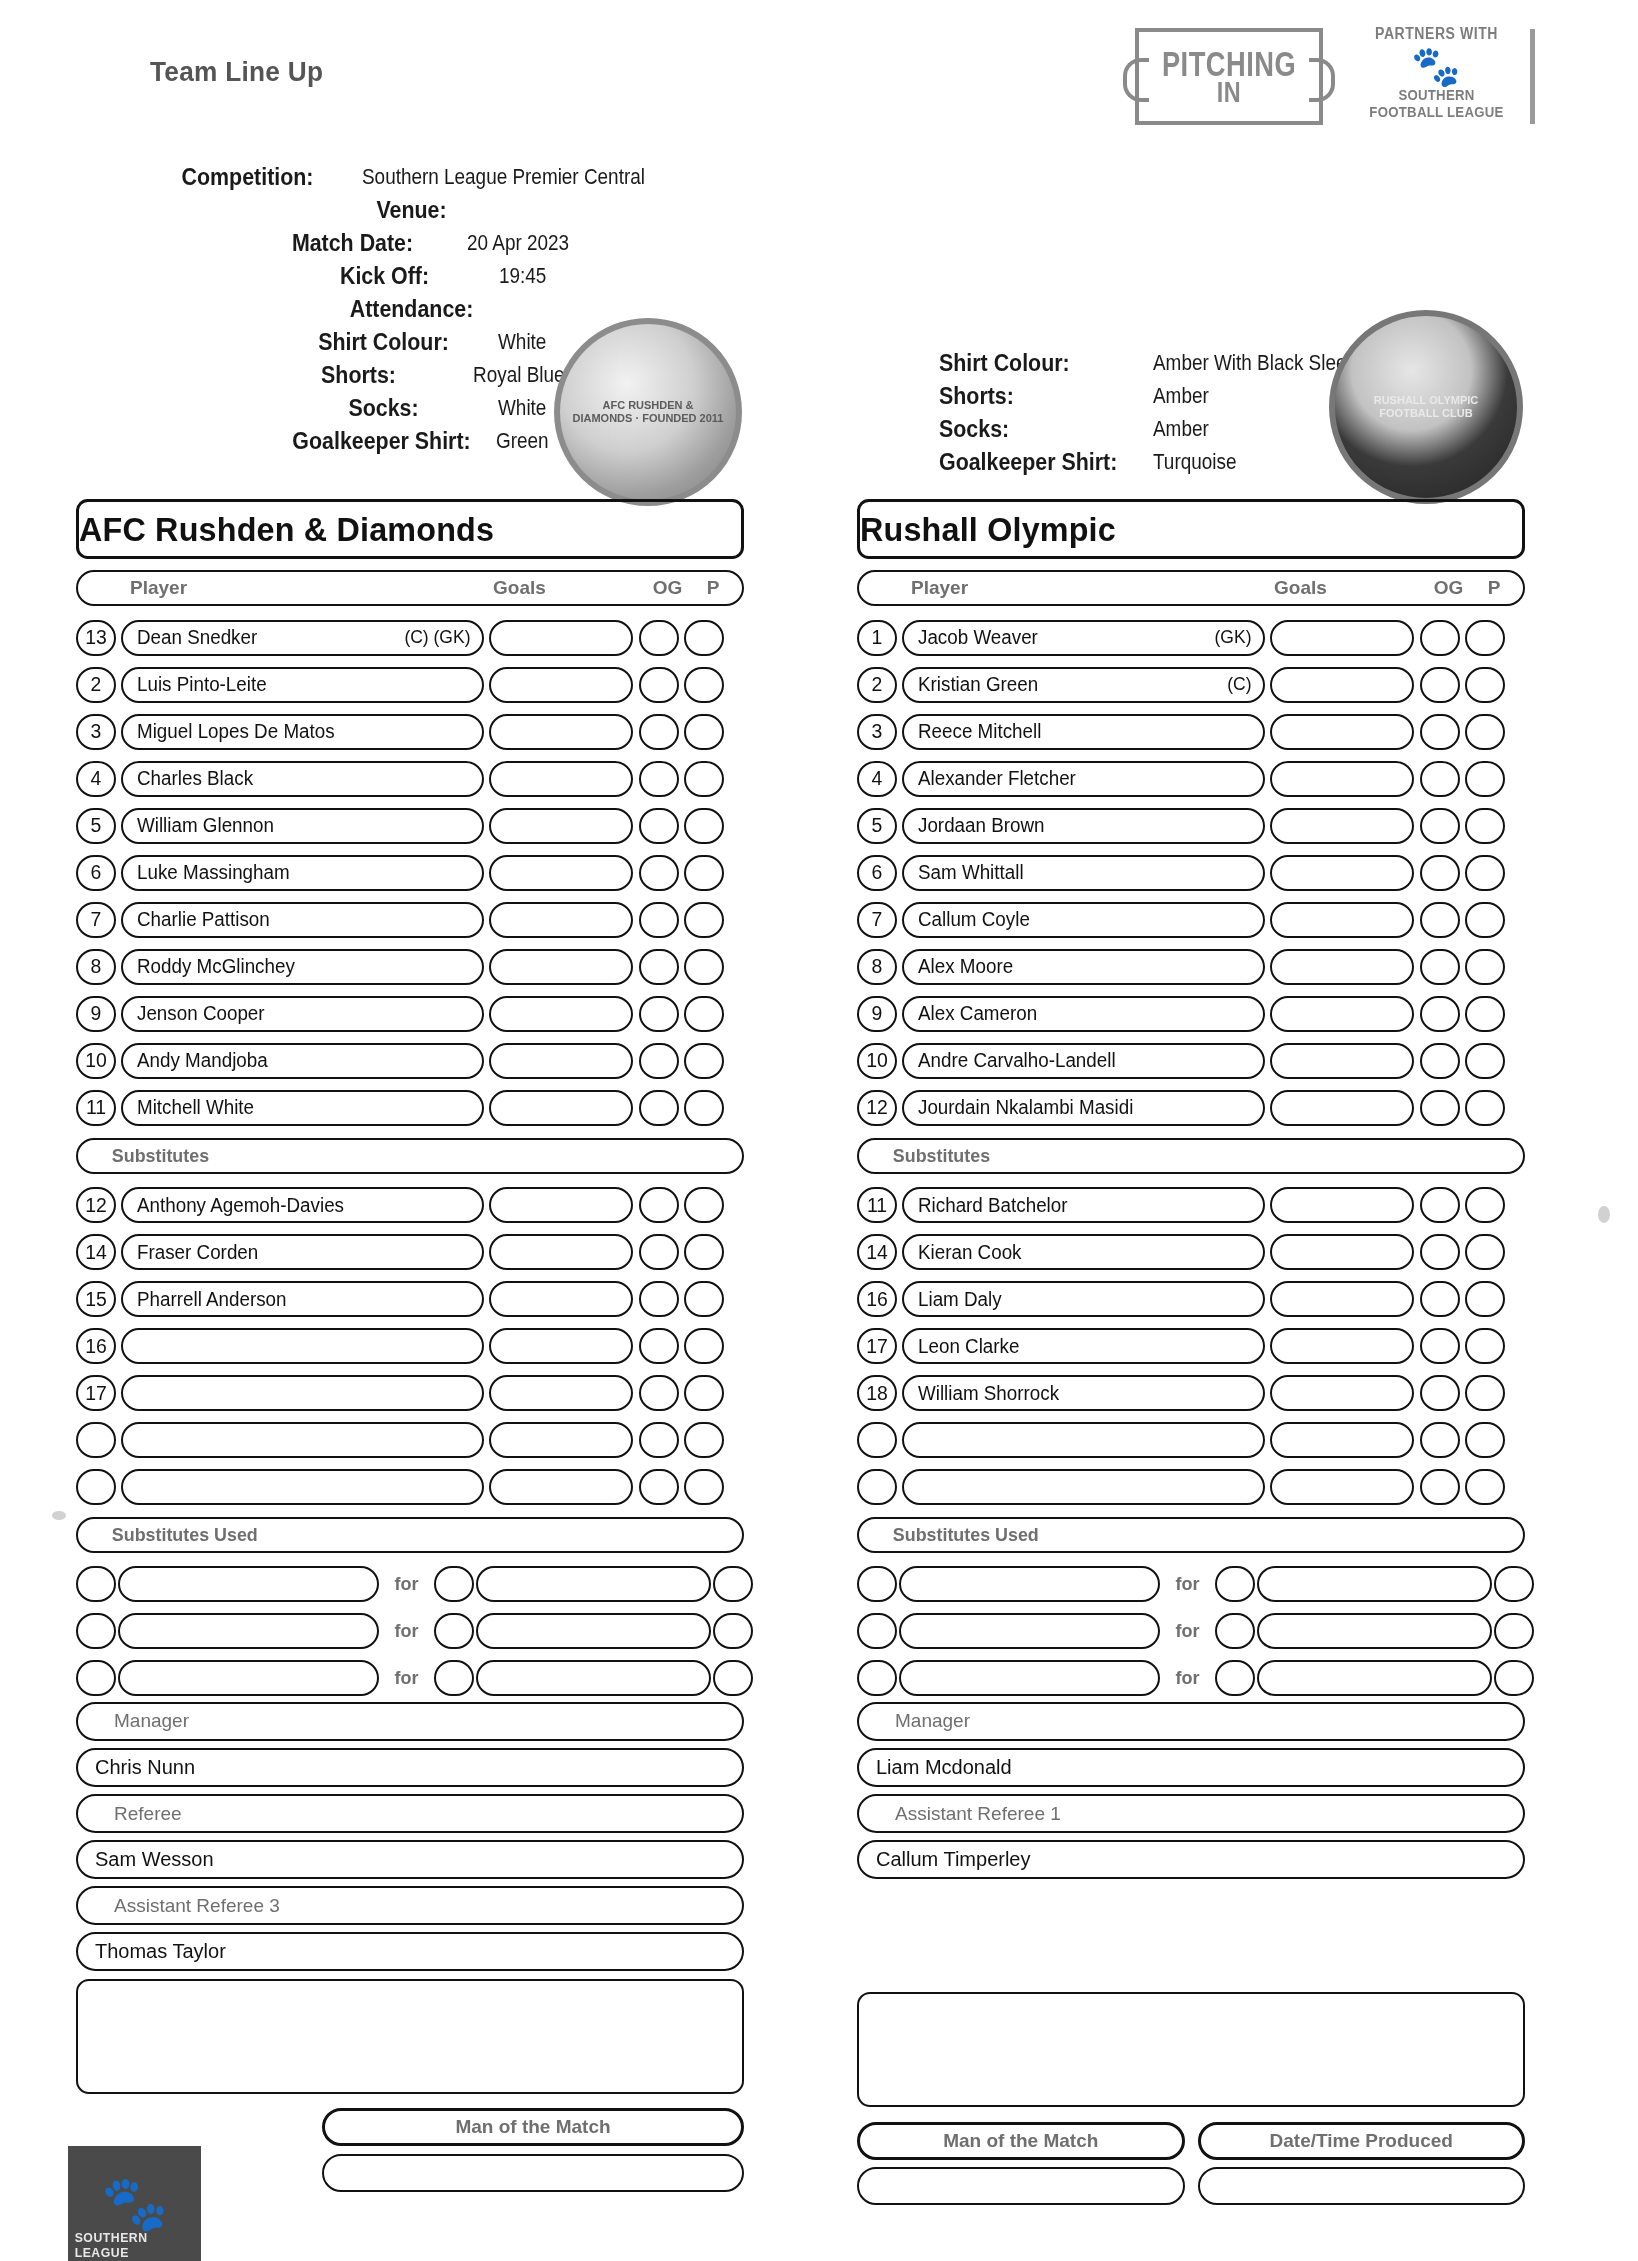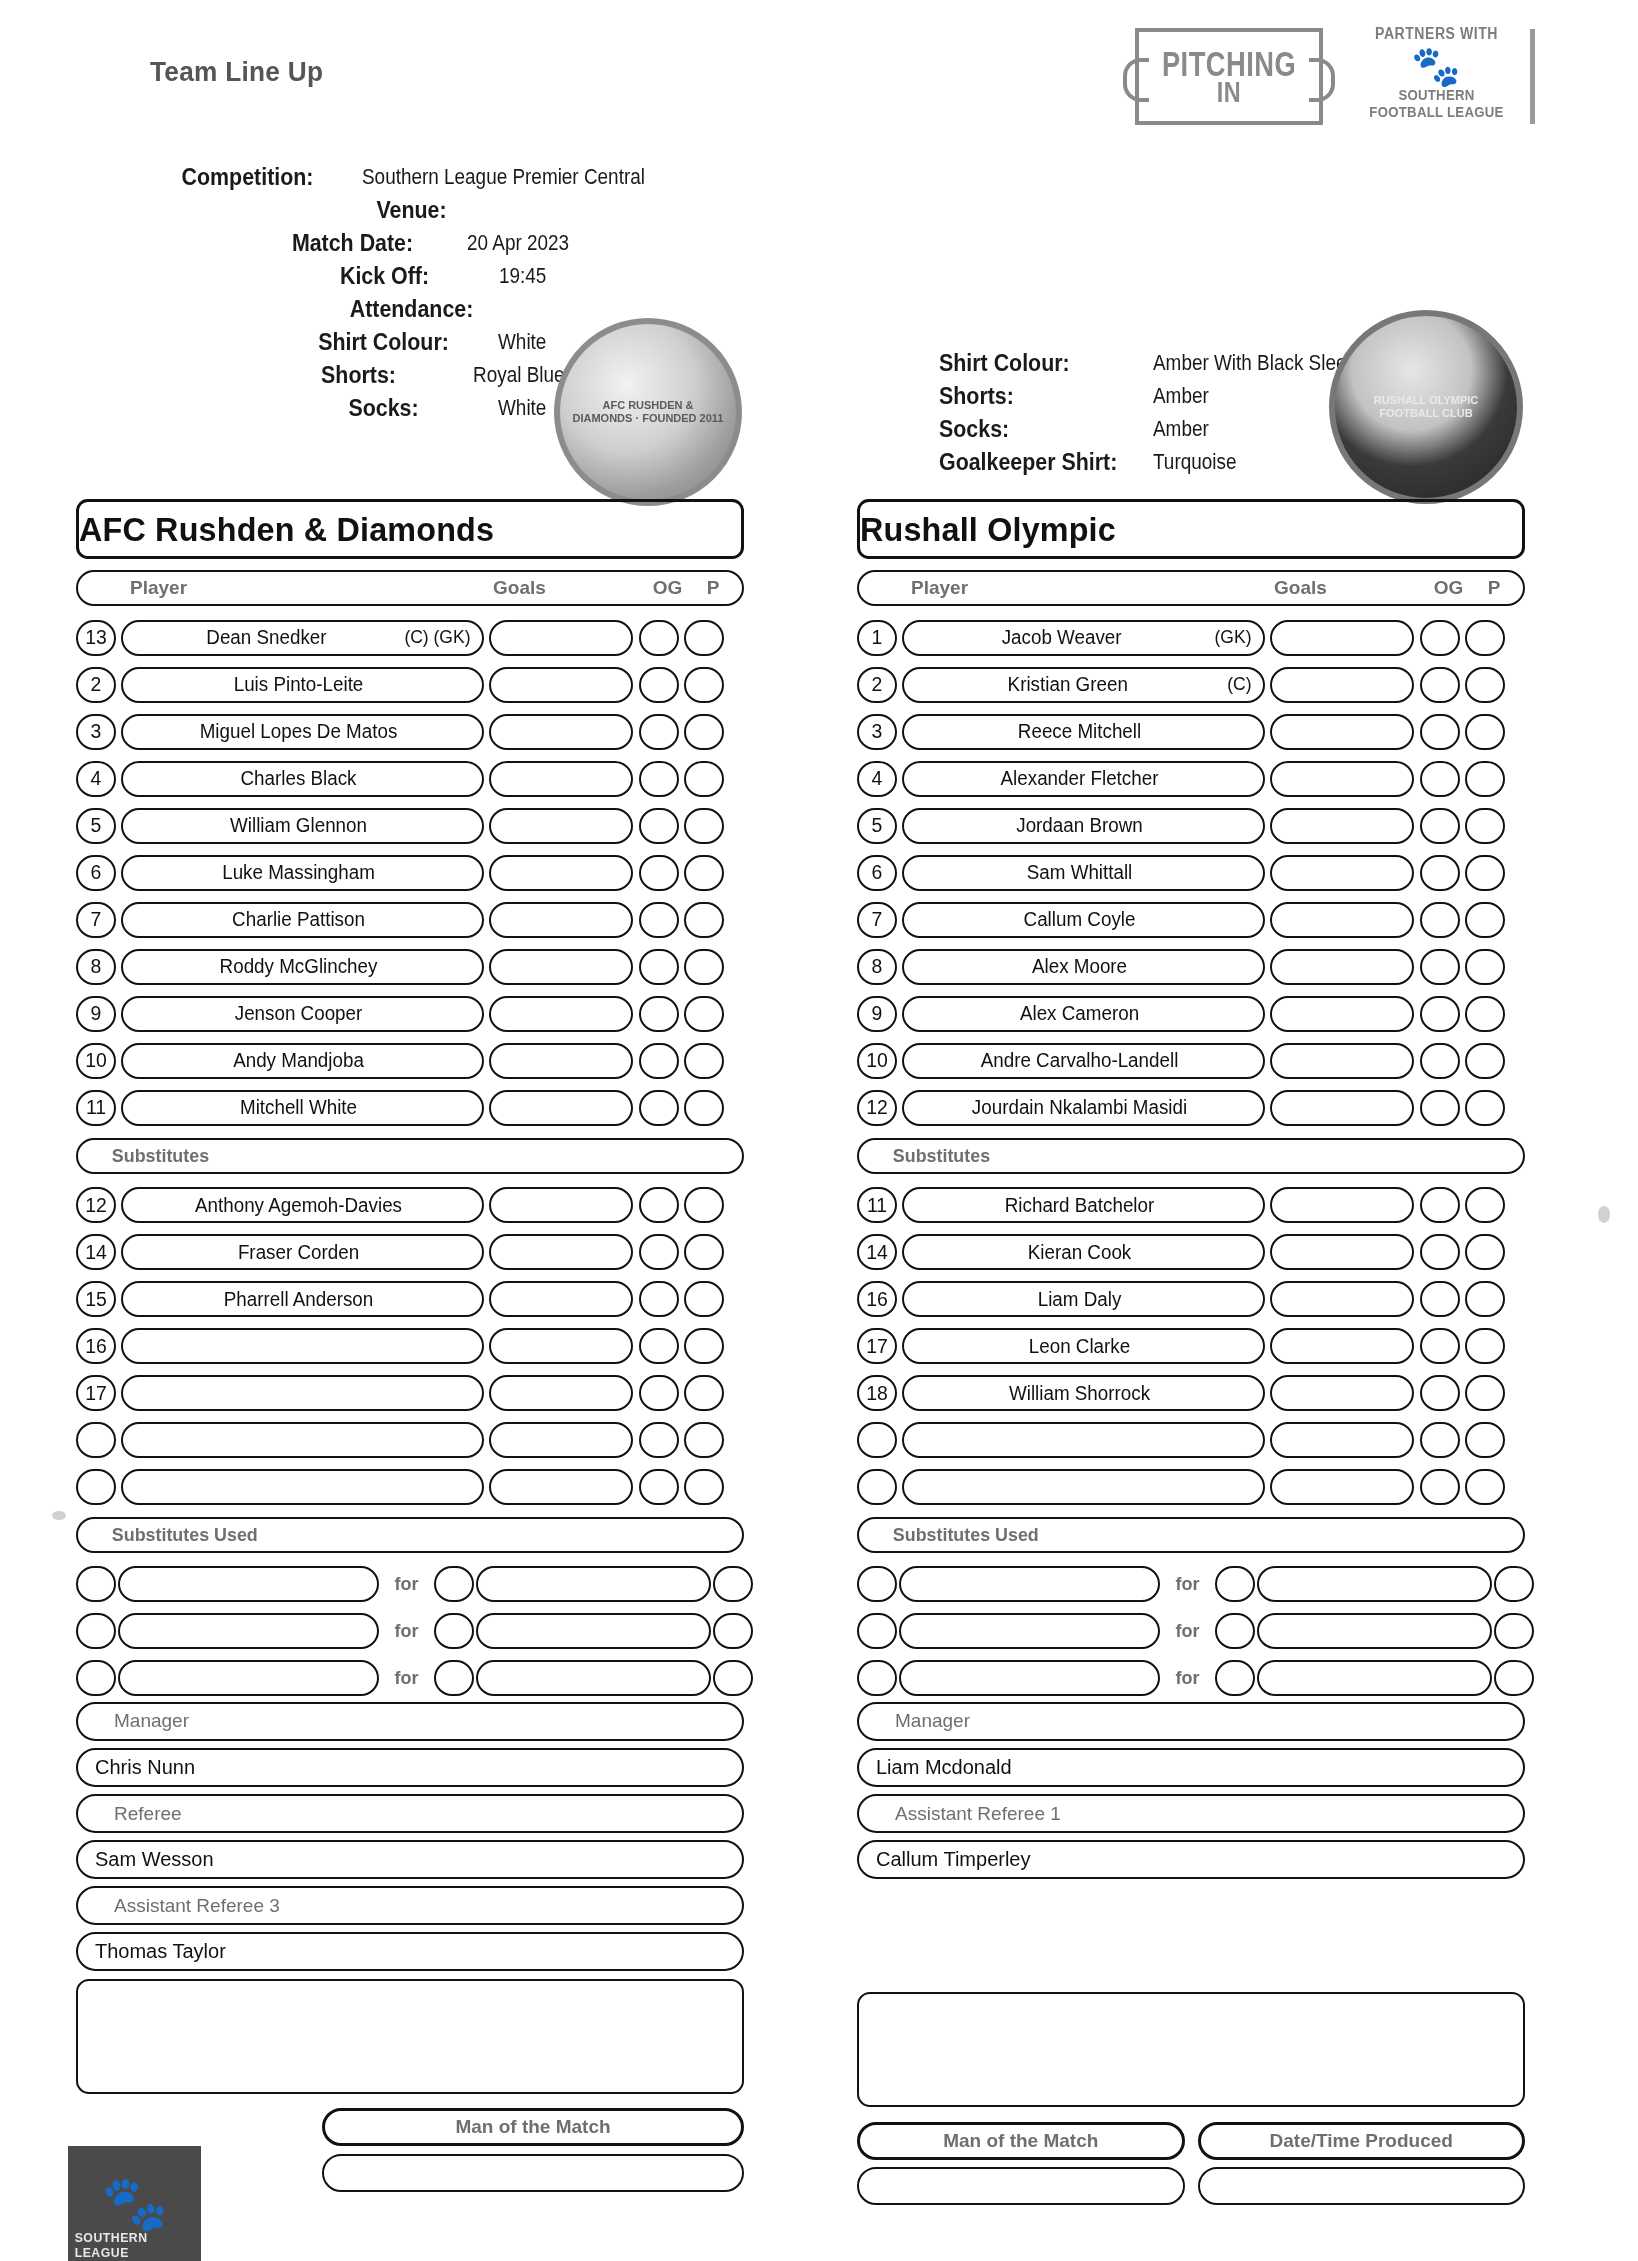--- a/index.html
+++ b/index.html
@@ -106,21 +106,21 @@
 
   .prow { display:flex; align-items:center; height:47px; gap:5.2px; }
   .num-pill {
     width:40px; height:36px; border:2.6px solid #111; border-radius:19.4px;
     display:flex; align-items:center; justify-content:center;
     font-size:19.4px; font-weight:500; flex:none;
   }
   .name-pill {
     flex:none; width:363px; height:36px; border:2.6px solid #111; border-radius:19.4px;
     display:flex; align-items:center; padding:0 11.7px 0 14.3px;
-    font-size:19.4px; overflow:hidden;text-align:center;
+    font-size:19.4px; overflow:hidden;
   }
   .name-pill .nm { flex:1; white-space:nowrap; transform:scaleX(.97); transform-origin:left center; }
   .name-pill .tag { font-size:17.5px; color:#111; white-space:nowrap; }
   .goals-pill { flex:none; width:144px; height:36px; border:2.6px solid #111; border-radius:19.4px; }
   .og-pill, .p-pill { flex:none; width:40px; height:36px; border:2.6px solid #111; border-radius:19.4px; }
 
   .section-pill {
     border:2.6px solid #111; border-radius:22px; height:36px;
     display:flex; align-items:center; margin:6.5px 0 7.8px;
   }
@@ -189,20 +189,21 @@
 
 <div class="info" id="info-left">
   <div class="row"><span class="lbl">Competition:</span><span class="val">Southern League Premier Central</span></div>
   <div class="row"><span class="lbl">Venue:</span><span class="val"></span></div>
   <div class="row"><span class="lbl">Match Date:</span><span class="val">20 Apr 2023</span></div>
   <div class="row"><span class="lbl">Kick Off:</span><span class="val">19:45</span></div>
   <div class="row"><span class="lbl">Attendance:</span><span class="val"></span></div>
   <div class="row"><span class="lbl">Shirt Colour:</span><span class="val">White</span></div>
   <div class="row"><span class="lbl">Shorts:</span><span class="val">Royal Blue</span></div>
   <div class="row"><span class="lbl">Socks:</span><span class="val">White</span></div>
+  <div class="row"><span class="lbl">Goalkeeper Shirt:</span><span class="val">Green</span></div>
 </div>
 
 <div class="info" id="info-right">
   <div class="row"><span class="lbl">Shirt Colour:</span><span class="val">Amber With Black Sleeves</span></div>
   <div class="row"><span class="lbl">Shorts:</span><span class="val">Amber</span></div>
   <div class="row"><span class="lbl">Socks:</span><span class="val">Amber</span></div>
   <div class="row"><span class="lbl">Goalkeeper Shirt:</span><span class="val">Turquoise</span></div>
 </div>
 
 <div class="club-crest" id="crest-home">

